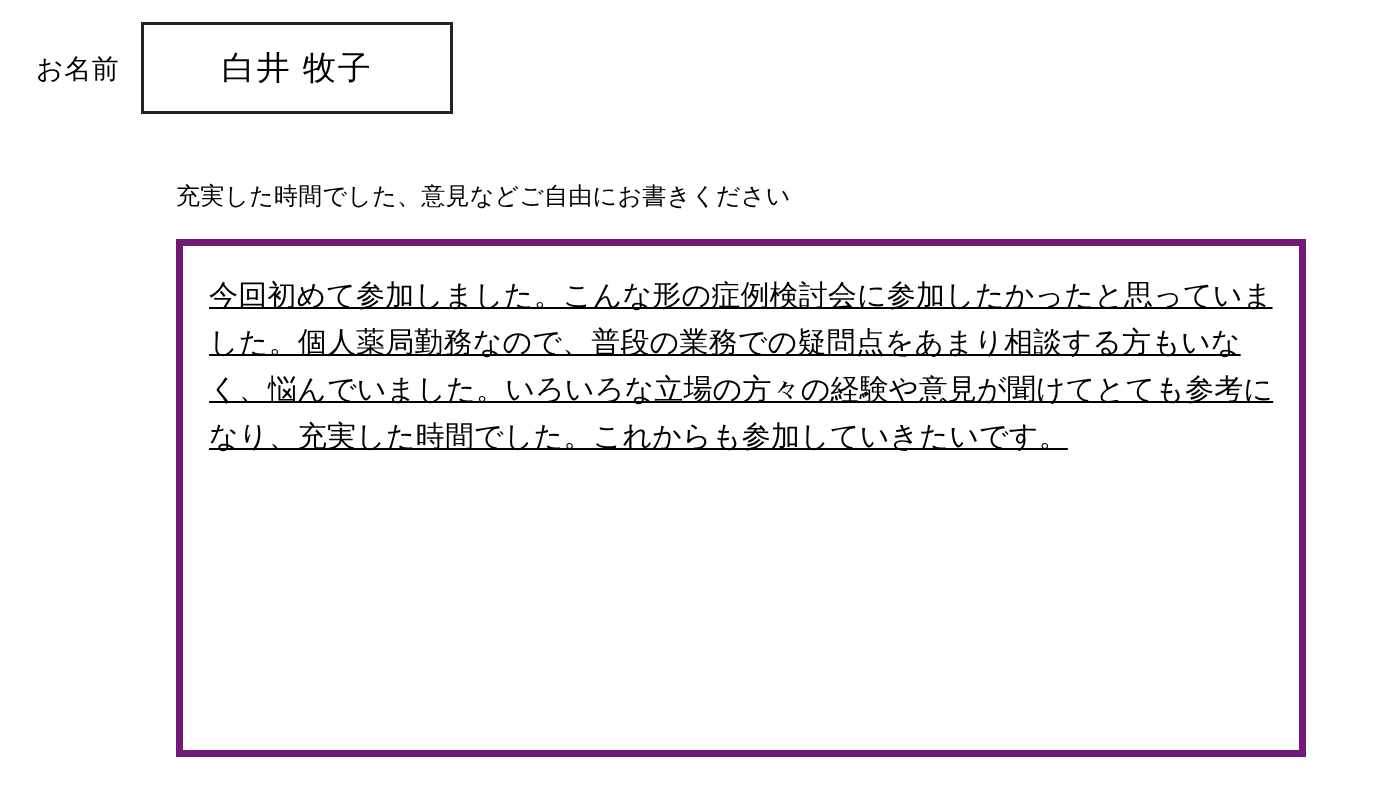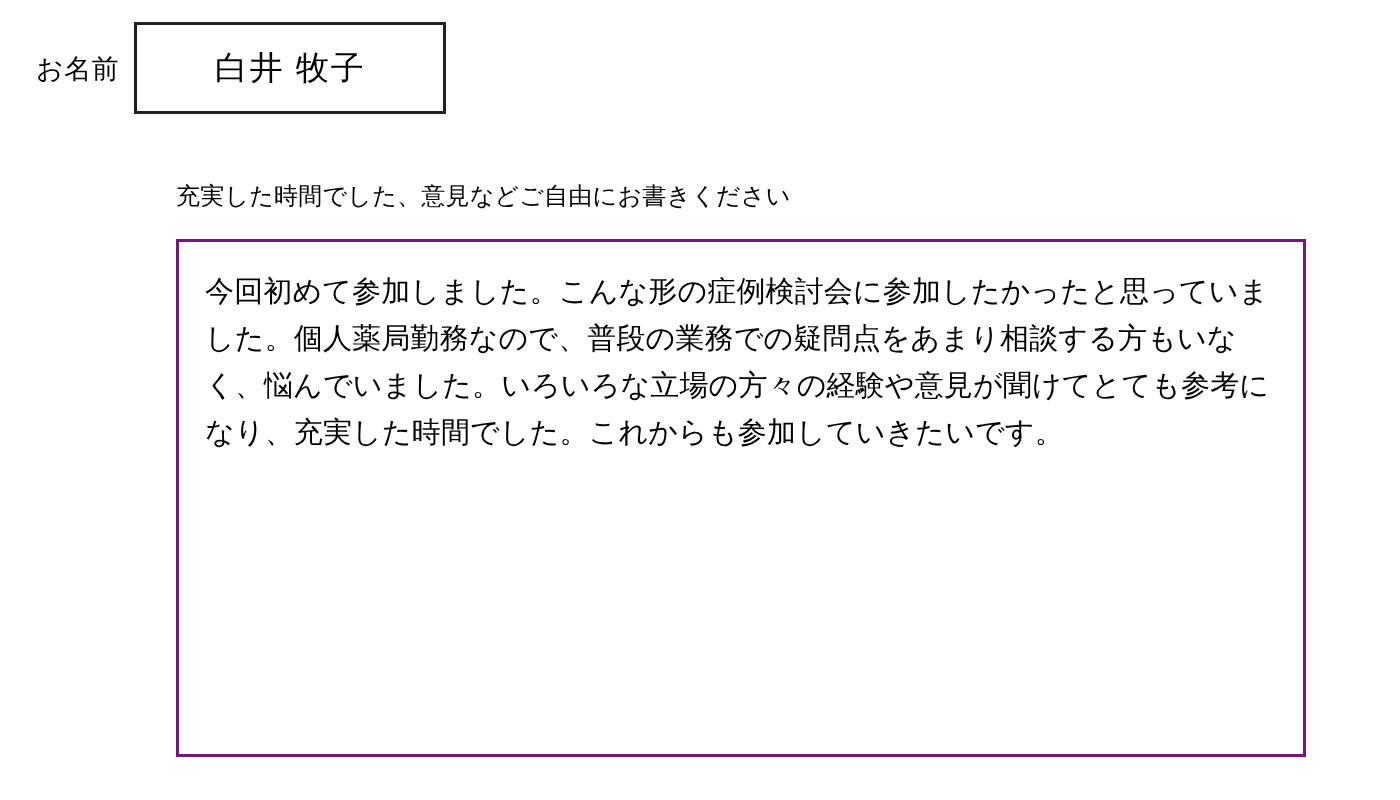--- a/index.html
+++ b/index.html
@@ -33,21 +33,21 @@
 
   .name-label {
     font-size: 27px;
     line-height: 1;
     padding-top: 34px;
     letter-spacing: 0.02em;
     white-space: nowrap;
   }
 
   .name-box {
-    margin-left: 15px;
+    margin-left: 22px;
     width: 312px;
     height: 92px;
     border: 3px solid #222222;
     box-sizing: border-box;
     display: flex;
     align-items: center;
     justify-content: center;
   }
 
   .name-value {
@@ -66,23 +66,24 @@
     white-space: nowrap;
   }
 
   
   .comment-box {
     position: absolute;
     left: 176px;
     top: 239px;
     width: 1130px;
     height: 518px;
-    border: 3px solid #701a75;
+    border: 7px solid #701a75;
     box-sizing: border-box;
     padding: 26px 24px 0 26px;
+    text-decoration: underline;
   }
 
   .comment-text {
     font-size: 29px;
     line-height: 1.62;
     letter-spacing: 0.005em;
     white-space: pre-wrap;
     word-break: break-all;
   }
 </style>

